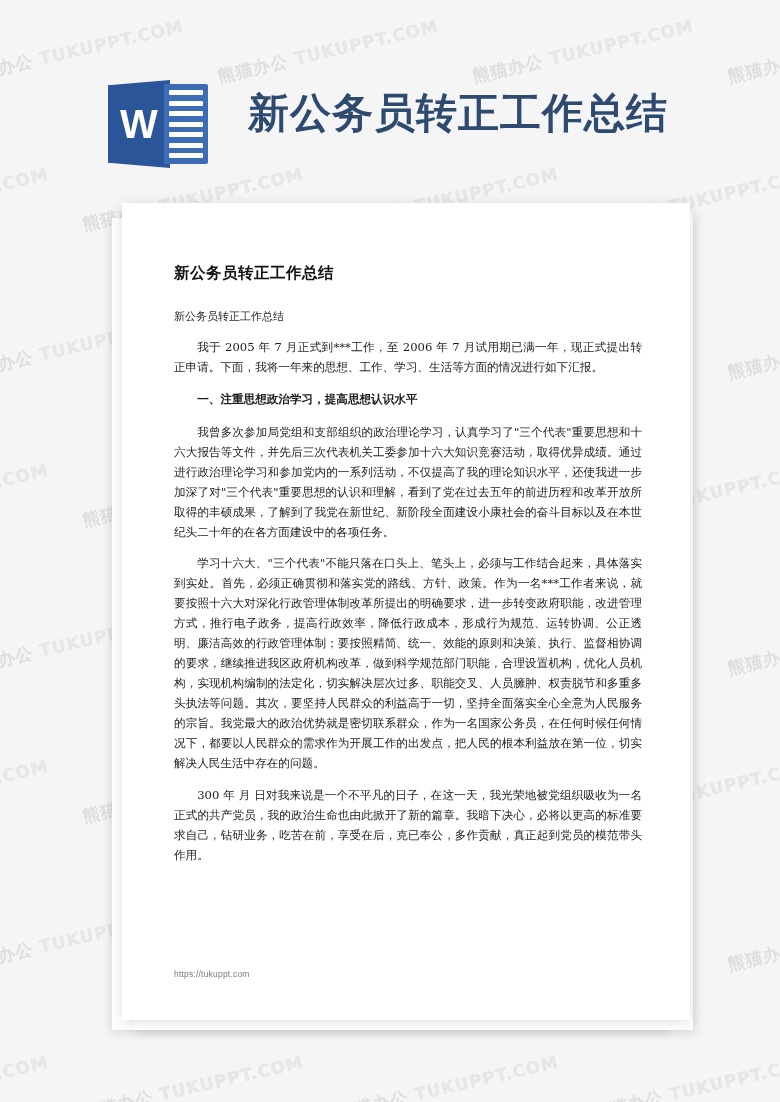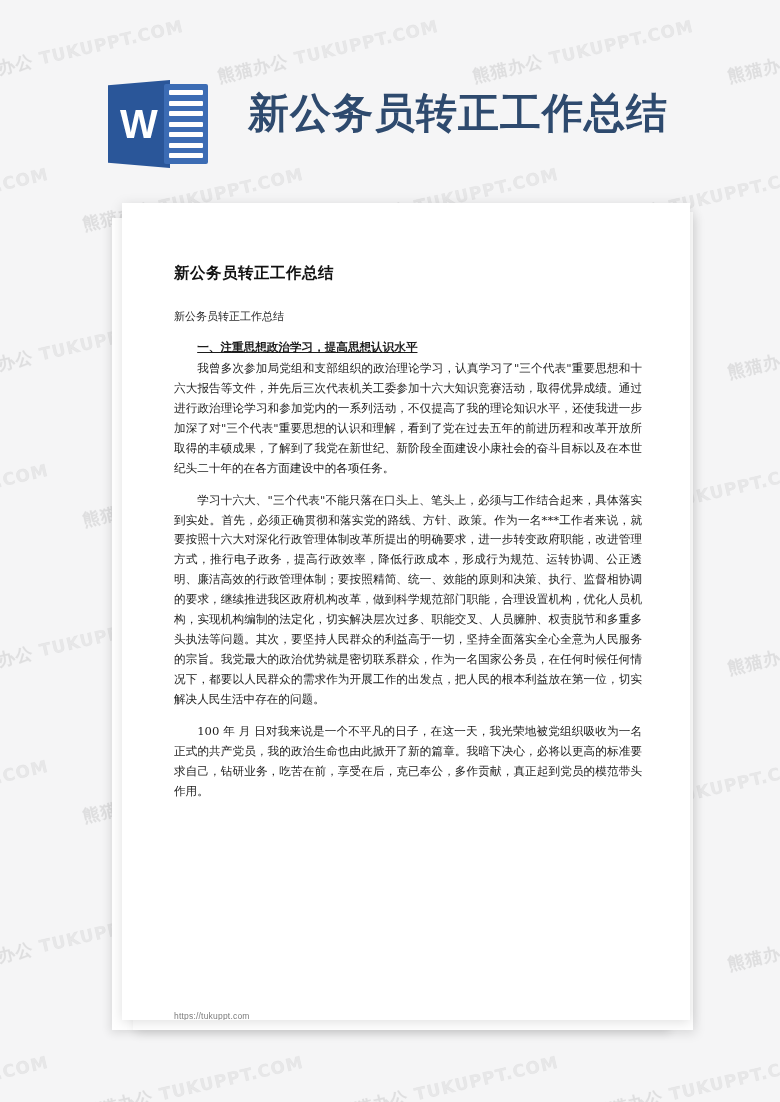--- a/index.html
+++ b/index.html
@@ -165,48 +165,48 @@
     font-size: 11.6px;
     line-height: 1.72;
     text-align: justify;
     color: #1c1c1c;
     margin-bottom: 12px;
     text-indent: 2em;
   }
   .doc-p.section {
     font-weight: bold;
     text-indent: 2em;
-    margin-bottom: 1px;
-    text-decoration: underline;
+    margin-bottom: 13px;
   }
   #doc-footer {
     position: absolute;
     left: 52px;
-    top: 808px;
+    top: 766px;
     font-family: "Liberation Sans", sans-serif;
     font-size: 8.5px;
     color: #7b7b7b;
     letter-spacing: 0.2px;
   }
 </style>
 </head>
 <body>
 
 <div id="doc-stack">
   <div class="sheet" id="sheet-back-left"></div>
   <div class="sheet" id="sheet-back-right"></div>
 
   <div class="sheet" id="sheet-main">
     <div id="doc-body">
       <div id="doc-heading">新公务员转正工作总结</div>
       <div class="doc-sub">新公务员转正工作总结</div>
+      <div class="doc-p">我于 2005 年 7 月正式到***工作，至 2006 年 7 月试用期已满一年，现正式提出转正申请。下面，我将一年来的思想、工作、学习、生活等方面的情况进行如下汇报。</div>
       <div class="doc-p section">一、注重思想政治学习，提高思想认识水平</div>
       <div class="doc-p">我曾多次参加局党组和支部组织的政治理论学习，认真学习了"三个代表"重要思想和十六大报告等文件，并先后三次代表机关工委参加十六大知识竞赛活动，取得优异成绩。通过进行政治理论学习和参加党内的一系列活动，不仅提高了我的理论知识水平，还使我进一步加深了对"三个代表"重要思想的认识和理解，看到了党在过去五年的前进历程和改革开放所取得的丰硕成果，了解到了我党在新世纪、新阶段全面建设小康社会的奋斗目标以及在本世纪头二十年的在各方面建设中的各项任务。</div>
       <div class="doc-p">学习十六大、"三个代表"不能只落在口头上、笔头上，必须与工作结合起来，具体落实到实处。首先，必须正确贯彻和落实党的路线、方针、政策。作为一名***工作者来说，就要按照十六大对深化行政管理体制改革所提出的明确要求，进一步转变政府职能，改进管理方式，推行电子政务，提高行政效率，降低行政成本，形成行为规范、运转协调、公正透明、廉洁高效的行政管理体制；要按照精简、统一、效能的原则和决策、执行、监督相协调的要求，继续推进我区政府机构改革，做到科学规范部门职能，合理设置机构，优化人员机构，实现机构编制的法定化，切实解决层次过多、职能交叉、人员臃肿、权责脱节和多重多头执法等问题。其次，要坚持人民群众的利益高于一切，坚持全面落实全心全意为人民服务的宗旨。我党最大的政治优势就是密切联系群众，作为一名国家公务员，在任何时候任何情况下，都要以人民群众的需求作为开展工作的出发点，把人民的根本利益放在第一位，切实解决人民生活中存在的问题。</div>
-      <div class="doc-p">100 年 月 日对我来说是一个不平凡的日子，在这一天，我光荣地被党组织吸收为一名正式的共产党员，我的政治生命也由此掀开了新的篇章。我暗下决心，必将以更高的标准要求自己，钻研业务，吃苦在前，享受在后，克已奉公，多作贡献，真正起到党员的模范带头作用。</div>
+      <div class="doc-p">300 年 月 日对我来说是一个不平凡的日子，在这一天，我光荣地被党组织吸收为一名正式的共产党员，我的政治生命也由此掀开了新的篇章。我暗下决心，必将以更高的标准要求自己，钻研业务，吃苦在前，享受在后，克已奉公，多作贡献，真正起到党员的模范带头作用。</div>
     </div>
     <div id="doc-footer">https://tukuppt.com</div>
   </div>
 </div>
 
 <div id="header">
   <div id="word-icon">
     <div class="wi-left"></div>
     <div class="wi-letter">W</div>
     <div class="wi-right">

